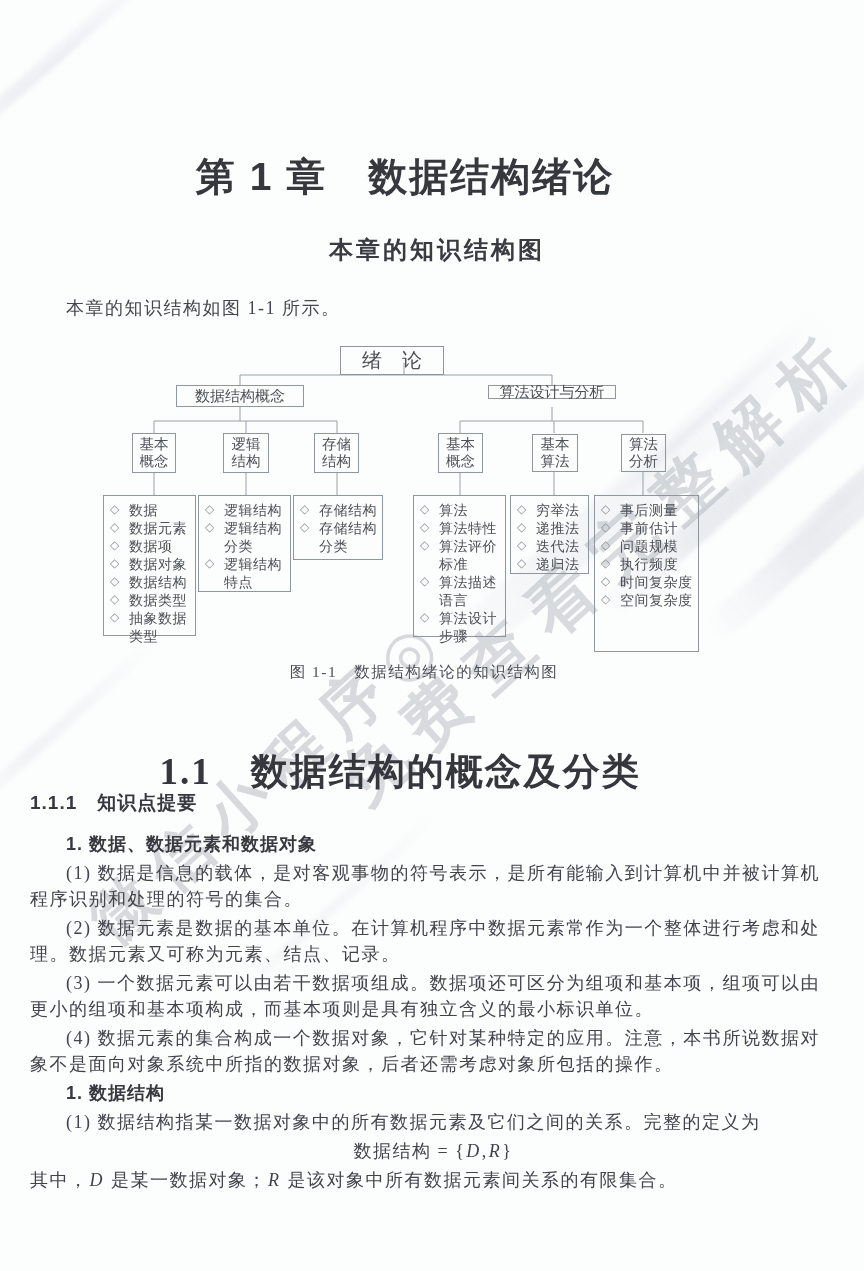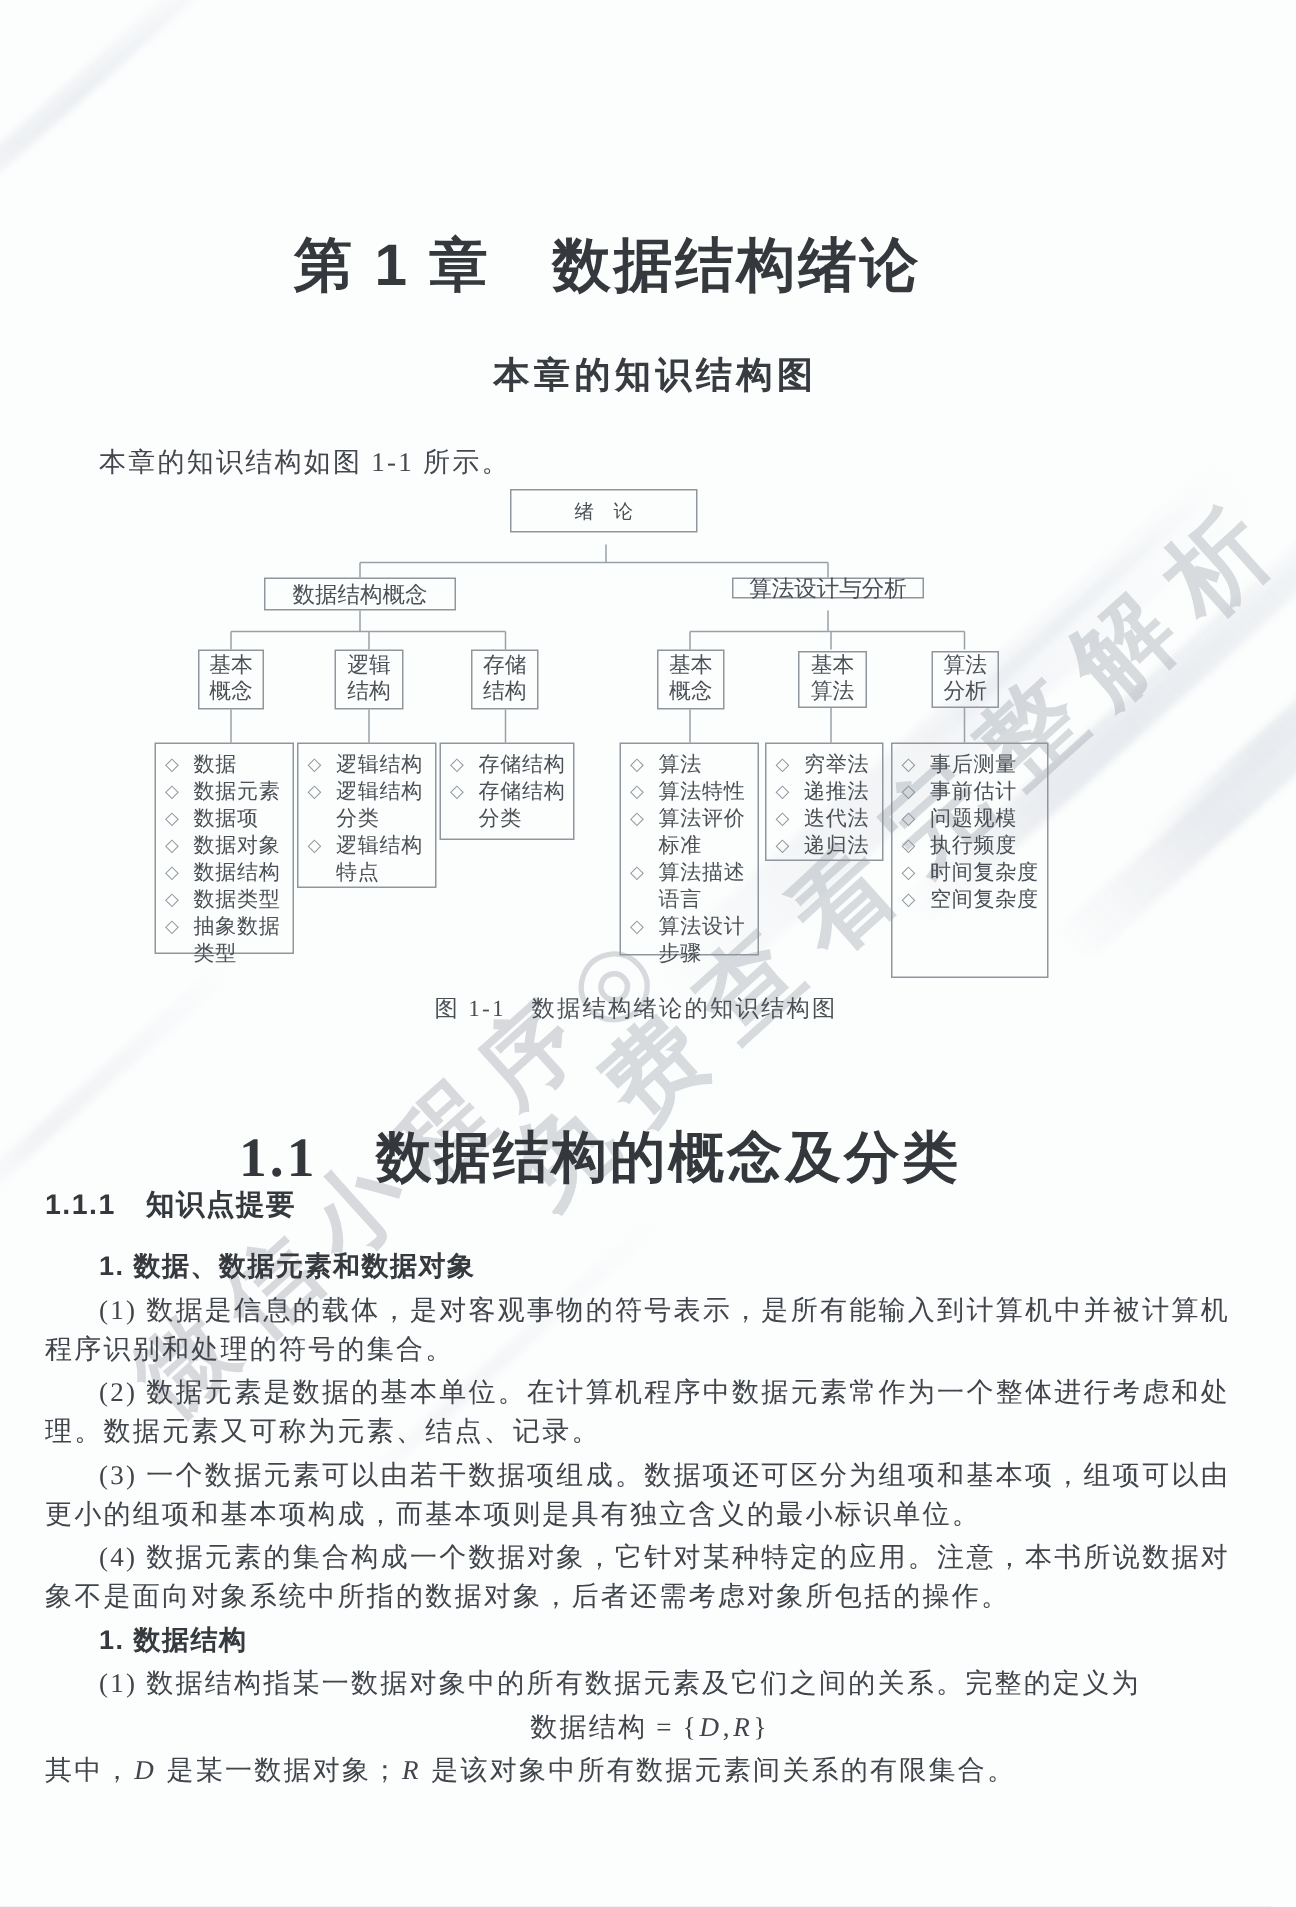--- a/index.html
+++ b/index.html
@@ -42,21 +42,21 @@
   .sec11{position:absolute;left:0;top:747px;width:800px;text-align:center;
     font-weight:700;font-size:37px;letter-spacing:2px;color:#34373c;z-index:2;font-family:Liberation Serif, serif;}
   .sec111{position:absolute;left:30px;top:790px;
     font-family:"Liberation Sans","DejaVu Sans",sans-serif;font-weight:700;
     font-size:19px;letter-spacing:1px;color:#35393e;z-index:2;}
   
   .connectors{position:absolute;left:0;top:0;z-index:2;}
   .box{position:absolute;border:1px solid #8f969e;box-sizing:border-box;
     display:flex;align-items:center;justify-content:center;background:transparent;
     font-size:15px;color:#4b5056;z-index:2;}
-  .root-box{left:340px;top:326px;width:125px;height:29px;font-size:13px;}
+  .root-box{left:340px;top:346px;width:104px;height:29px;font-size:20px;}
   .branch-left{left:176px;top:385px;width:128px;height:22px;}
   .branch-right{left:488px;top:385px;width:128px;height:14px;}
   .lv3{white-space:pre;text-align:center;line-height:17px;font-size:14.5px;}
   .b1{left:132px;top:433px;width:44px;height:40px}
   .b2{left:223px;top:433px;width:46px;height:40px}
   .b3{left:314px;top:433px;width:45px;height:40px}
   .b4{left:438px;top:433px;width:45px;height:40px}
   .b5{left:532px;top:434px;width:46px;height:38px}
   .b6{left:621px;top:434px;width:45px;height:38px}
   .leaf{position:absolute;margin:0;padding:5px 2px 0 5px;list-style:none;

